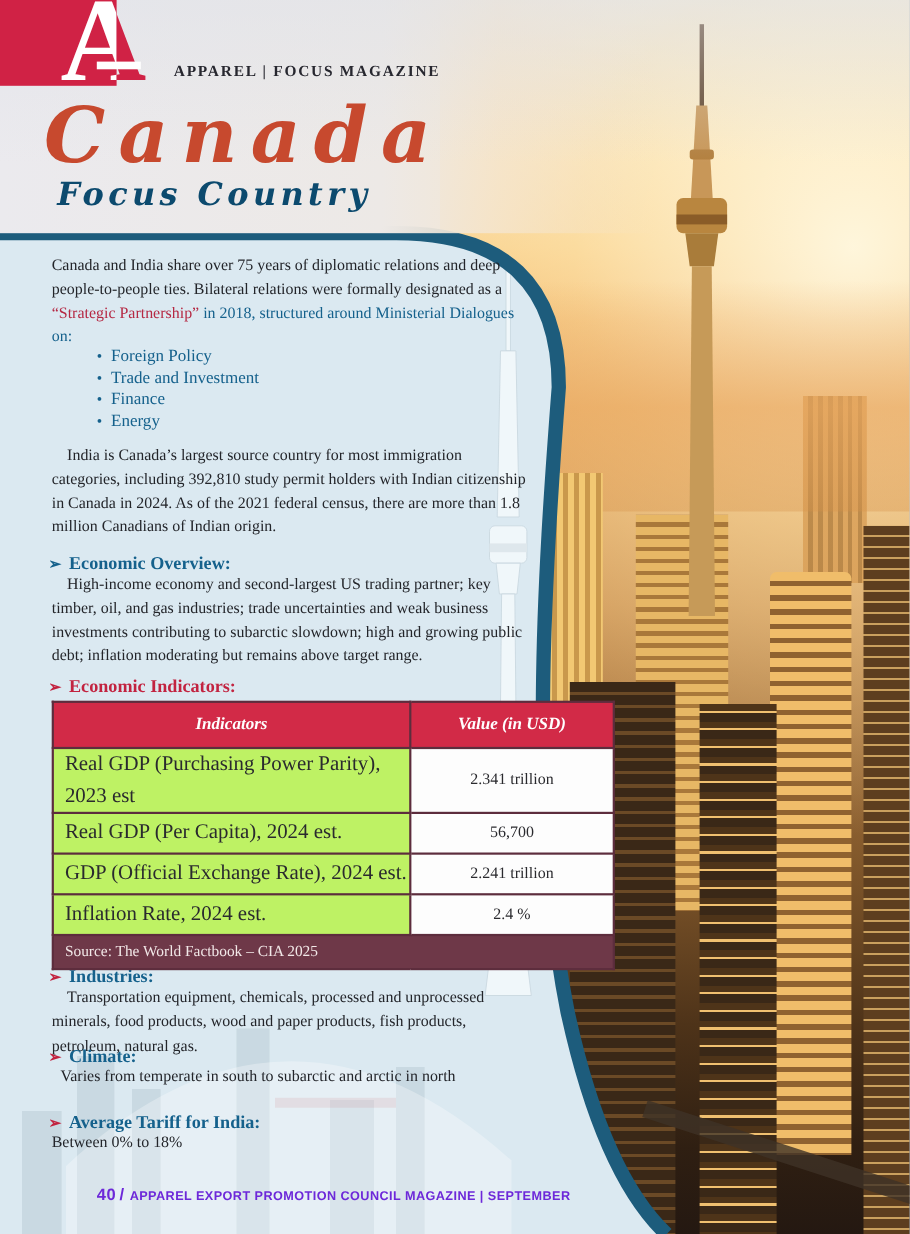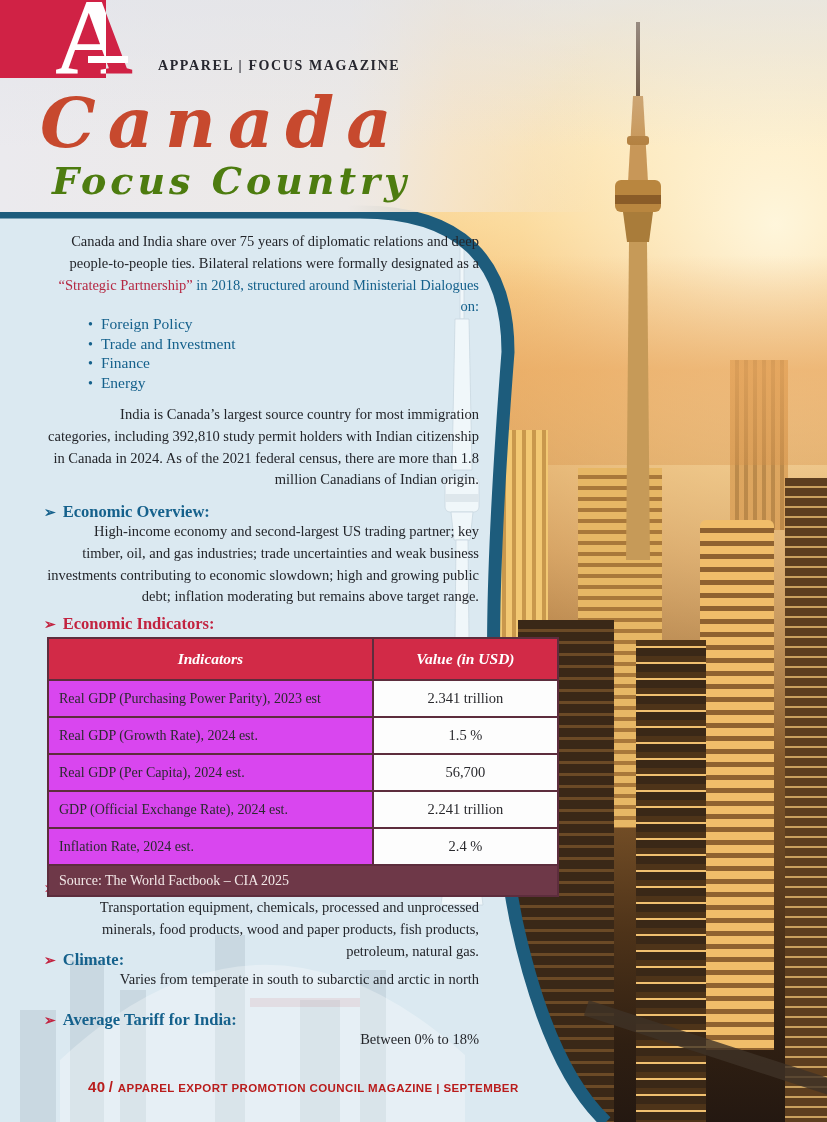--- a/index.html
+++ b/index.html
@@ -53,31 +53,31 @@
   .brand-a.white{color:#ffffff;clip-path:inset(0 calc(100% - 51px) 0 0);}
   .brand-a.redpart{color:#d02245;clip-path:inset(0 0 0 51px);}
   .brand-crossbar{position:absolute;left:88px;top:56px;width:40px;height:7px;background:#fff;}
   .masthead-label{position:absolute;left:158px;top:58px;z-index:6;
     font:bold 14px/1.2 "Liberation Serif",serif;letter-spacing:1.6px;color:#27272f;}
 
   
   .title-main{position:absolute;left:40px;top:88px;z-index:6;color:#c7492e;
     font-family:"DejaVu Serif",serif;font-style:italic;font-weight:bold;
     font-size:70px;line-height:1;letter-spacing:12px;}
-  .title-sub{position:absolute;left:52px;top:162px;z-index:6;color:#4d7c0f;
+  .title-sub{position:absolute;left:52px;top:162px;z-index:6;color:#0c4a6e;
     font-family:"DejaVu Serif",serif;font-style:italic;font-weight:bold;
-    font-size:38px;line-height:1;letter-spacing:4px;}
+    font-size:29px;line-height:1;letter-spacing:4px;}
 
   
   .panel-svg{position:absolute;left:0;top:0;width:827px;height:1122px;z-index:2;}
 
   
   .content{position:absolute;left:0;top:0;width:827px;height:1122px;z-index:5;
     color:#23252a;font-size:14.5px;line-height:1.5;}
-  .blk{position:absolute;left:47px;width:432px;text-align:right;}
+  .blk{position:absolute;left:47px;width:432px;}
   .intro{top:231px;}
   .red-em{color:#b52843;}
   .teal-em{color:#15618c;}
   .bullets{top:312px;left:88px;width:300px;}
   .bullet-row{display:flex;align-items:baseline;height:19.5px;color:#15618c;font-size:15.5px;}
   .bullet-dot{margin-right:8px;font-size:14px;}
   .para-ind{text-indent:14px;}
   .immig{top:404px;}
   .heading{display:flex;align-items:baseline;font-weight:bold;font-size:16.5px;}
   .heading .arrow{font-size:14px;margin-right:7px;}
@@ -94,27 +94,27 @@
   .climate-body{top:969px;text-indent:8px;}
   .h-tariff{top:1008px;left:44px;}
   .tariff-body{top:1029px;}
 
   
   .tbl-wrap{position:absolute;left:47px;top:637px;width:427px;z-index:5;}
   table.ind{border-collapse:collapse;width:512px;border:2px solid #5d2d3d;}
   table.ind td,table.ind th{border:2px solid #5d2d3d;}
   th.hdr{background:#d22a47;color:#fff;font-style:italic;font-weight:bold;
     font-size:15.5px;height:38px;text-align:center;}
-  td.lbl{background:#d946ef;font-size:14px;height:35px;padding:0 0 0 10px;text-align:left;color:#2a2a2e;}
+  td.lbl{background:#bef264;font-size:19px;height:35px;padding:0 0 0 10px;text-align:left;color:#2a2a2e;}
   td.val{background:#fdfdfd;font-size:14.5px;text-align:center;color:#2a2a2e;}
   td.src{background:#6e3848;color:#f2e8e8;font-size:14px;height:29px;padding:0 0 0 10px;text-align:left;}
 
   
   .footer{position:absolute;left:88px;top:1078px;z-index:6;display:flex;align-items:baseline;
-    font-family:"Liberation Sans",sans-serif;color:#b91c1c;font-weight:bold;}
+    font-family:"Liberation Sans",sans-serif;color:#6d28d9;font-weight:bold;}
   .footer .pno{font-size:15px;letter-spacing:.5px;}
   .footer .sep{font-size:15px;margin:0 5px 0 3px;}
   .footer .ftx{font-size:11.5px;letter-spacing:.4px;}
 </style>
 </head>
 <body>
 
 <div class="page">
 
   <div class="photo">
@@ -209,21 +209,21 @@
         <span>Energy</span>
       </div>
     </div>
 
     <div class="blk immig para-ind">India is Canada’s largest source country for most immigration categories, including 392,810 study permit holders with Indian citizenship in Canada in 2024. As of the 2021 federal census, there are more than 1.8 million Canadians of Indian origin.</div>
 
     <div class="blk heading h-overview">
       <span class="arrow arrow-teal">➢</span>
       <span class="h-teal">Economic Overview:</span>
     </div>
-    <div class="blk overview-body para-ind">High-income economy and second-largest US trading partner; key timber, oil, and gas industries; trade uncertainties and weak business investments contributing to economic slowdown; high and growing public debt; inflation moderating but remains above target range.</div>
+    <div class="blk overview-body para-ind">High-income economy and second-largest US trading partner; key timber, oil, and gas industries; trade uncertainties and weak business investments contributing to subarctic slowdown; high and growing public debt; inflation moderating but remains above target range.</div>
 
     <div class="blk heading h-indicators">
       <span class="arrow arrow-red">➢</span>
       <span class="h-red">Economic Indicators:</span>
     </div>
 
     <div class="tbl-wrap">
       <table class="ind">
         <colgroup>
             <col style="width:272px">
@@ -232,24 +232,20 @@
         <tbody>
             <tr>
           <th class="hdr">Indicators</th>
           <th class="hdr">Value (in USD)</th>
         </tr>
         <tr>
           <td class="lbl">Real GDP (Purchasing Power Parity), 2023 est</td>
           <td class="val">2.341 trillion</td>
         </tr>
         <tr>
-          <td class="lbl">Real GDP (Growth Rate), 2024 est.</td>
-          <td class="val">1.5 %</td>
-        </tr>
-        <tr>
           <td class="lbl">Real GDP (Per Capita), 2024 est.</td>
           <td class="val">56,700</td>
         </tr>
         <tr>
           <td class="lbl">GDP (Official Exchange Rate), 2024 est.</td>
           <td class="val">2.241 trillion</td>
         </tr>
         <tr>
           <td class="lbl">Inflation Rate, 2024 est.</td>
           <td class="val">2.4 %</td>

